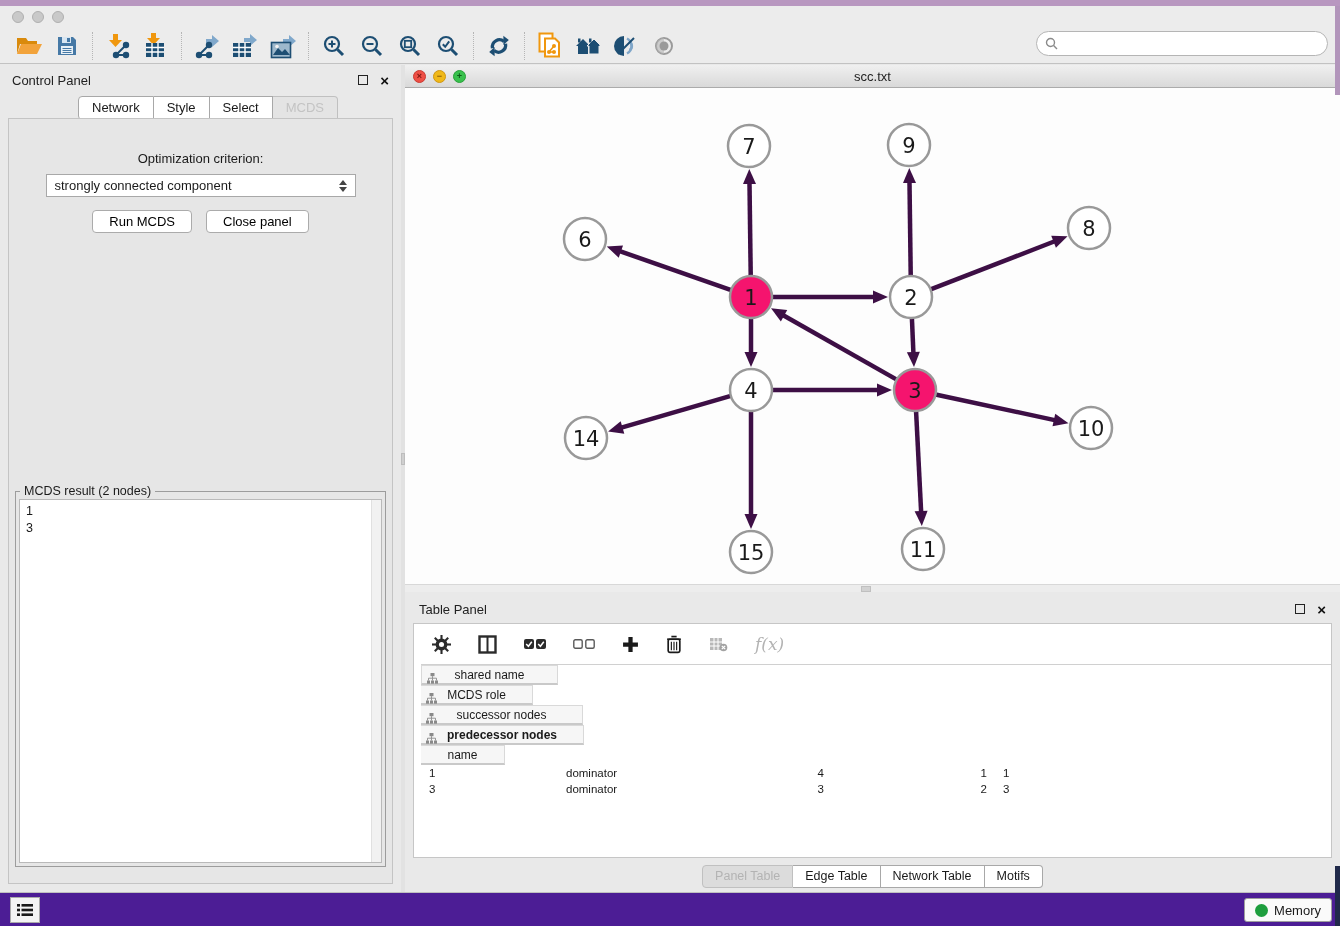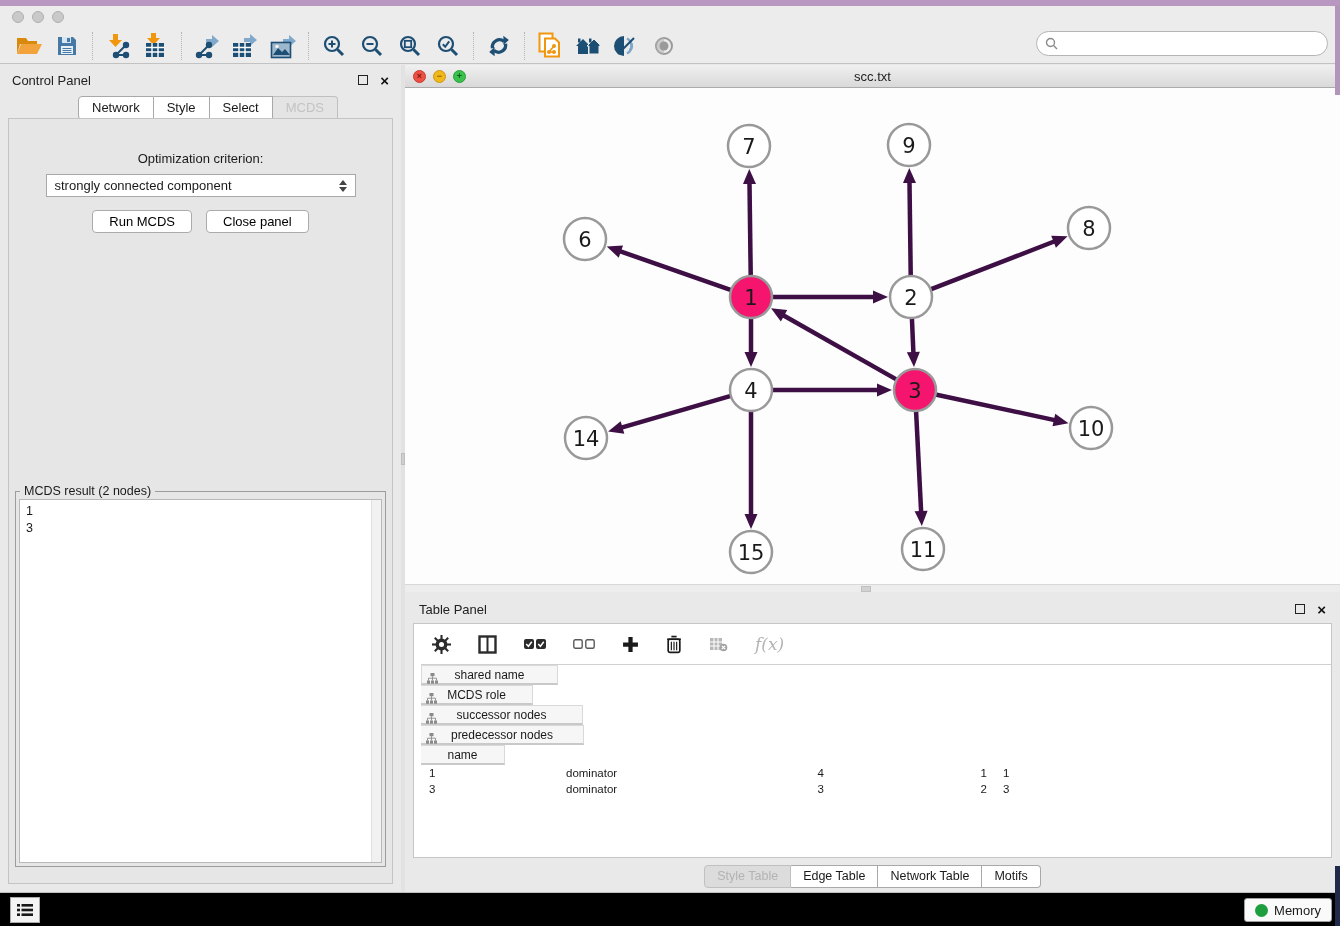--- a/index.html
+++ b/index.html
@@ -89,21 +89,21 @@
   .tree-icon { position:absolute; left:5px; top:5px; }
   .tbody { margin-left:7px; }
   .tr { display:flex; height:16px; line-height:16px; cursor:pointer; }
   .td { font-size:11.5px; padding:0 8px; overflow:hidden; }
   .tp-tabs { position:absolute; left:0; right:0; bottom:4px; display:flex; justify-content:center; }
   .tp-tabs .tab { font-size:12.5px; padding:3px 12px 4px; }
   .tp-tabs .tab.sel { background:#dcdcdc; color:#b3b3b3; border-radius:4px 0 0 4px; }
   .tp-tabs .tab:last-child { border-radius:0 4px 4px 0; }
 
   
-  .statusbar { position:absolute; left:0; top:892px; width:1340px; height:34px; background:#000000;
+  .statusbar { position:absolute; left:0; top:892px; width:1340px; height:34px; background:#4c1d95;
     border-top:1px solid #c0c0c0; }
   .list-btn { position:absolute; left:10px; top:4px; width:30px; height:26px; background:#f4f4f4;
     border:1px solid #ababab; display:flex; align-items:center; justify-content:center; cursor:pointer; }
   .memory-btn { position:absolute; right:8px; top:5px; height:24px; background:#fafafa; border:1px solid #9e9e9e;
     border-radius:3px; display:flex; align-items:center; gap:6px; padding:0 10px; font-size:13px; cursor:pointer; }
   .green-dot { width:13px; height:13px; border-radius:50%; background:#1e9e3e; }
 </style>
 </head>
 <body>
 
@@ -507,21 +507,21 @@
               <rect x="8" y="7.5" width="3" height="3.2" fill="#8a8a8a"></rect>
               <path d="M5.5 3.2 v2 M1.5 7.5 v-2.3 h8 v2.3 M5.5 5.2 v2.3" stroke="#8a8a8a" stroke-width="0.9" fill="none"></path>
             </svg></span><span>MCDS role</span></div>
         <div class="th" style="width: 162px;"><span class="tree-icon"><svg width="11" height="11" viewBox="0 0 11 11">
               <rect x="3.5" y="0" width="4" height="3.2" fill="#8a8a8a"></rect>
               <rect x="0" y="7.5" width="3" height="3.2" fill="#8a8a8a"></rect>
               <rect x="4" y="7.5" width="3" height="3.2" fill="#8a8a8a"></rect>
               <rect x="8" y="7.5" width="3" height="3.2" fill="#8a8a8a"></rect>
               <path d="M5.5 3.2 v2 M1.5 7.5 v-2.3 h8 v2.3 M5.5 5.2 v2.3" stroke="#8a8a8a" stroke-width="0.9" fill="none"></path>
             </svg></span><span>successor nodes</span></div>
-        <div class="th" style="width: 163px;"><span class="tree-icon"><svg width="11" height="11" viewBox="0 0 11 11">
+        <div class="th" style="width: 163px; font-weight: bold;"><span class="tree-icon"><svg width="11" height="11" viewBox="0 0 11 11">
               <rect x="3.5" y="0" width="4" height="3.2" fill="#8a8a8a"></rect>
               <rect x="0" y="7.5" width="3" height="3.2" fill="#8a8a8a"></rect>
               <rect x="4" y="7.5" width="3" height="3.2" fill="#8a8a8a"></rect>
               <rect x="8" y="7.5" width="3" height="3.2" fill="#8a8a8a"></rect>
               <path d="M5.5 3.2 v2 M1.5 7.5 v-2.3 h8 v2.3 M5.5 5.2 v2.3" stroke="#8a8a8a" stroke-width="0.9" fill="none"></path>
             </svg></span><span>predecessor nodes</span></div>
         <div class="th" style="width: 84px;"><span>name</span></div>
       </div>
     <div class="tbody" id="table-body">
         <div class="tr">
@@ -534,21 +534,21 @@
         <div class="tr">
           <div class="td" style="width: 137px; text-align: left;">3</div>
           <div class="td" style="width: 112px; text-align: left;">dominator</div>
           <div class="td" style="width: 162px; text-align: right;">3</div>
           <div class="td" style="width: 163px; text-align: right;">2</div>
           <div class="td" style="width: 84px; text-align: left;">3</div>
         </div>
       </div>
   </div>
   <div class="tp-tabs">
-    <span class="tab sel">Style Table</span>
+    <span class="tab sel">Panel Table</span>
     <span class="tab">Edge Table</span>
     <span class="tab">Network Table</span>
     <span class="tab">Motifs</span>
   </div>
 </div>
 
 <div class="statusbar">
   <div class="list-btn">
     <svg width="16" height="14" viewBox="0 0 16 14">
       <g fill="#1a1a1a">

